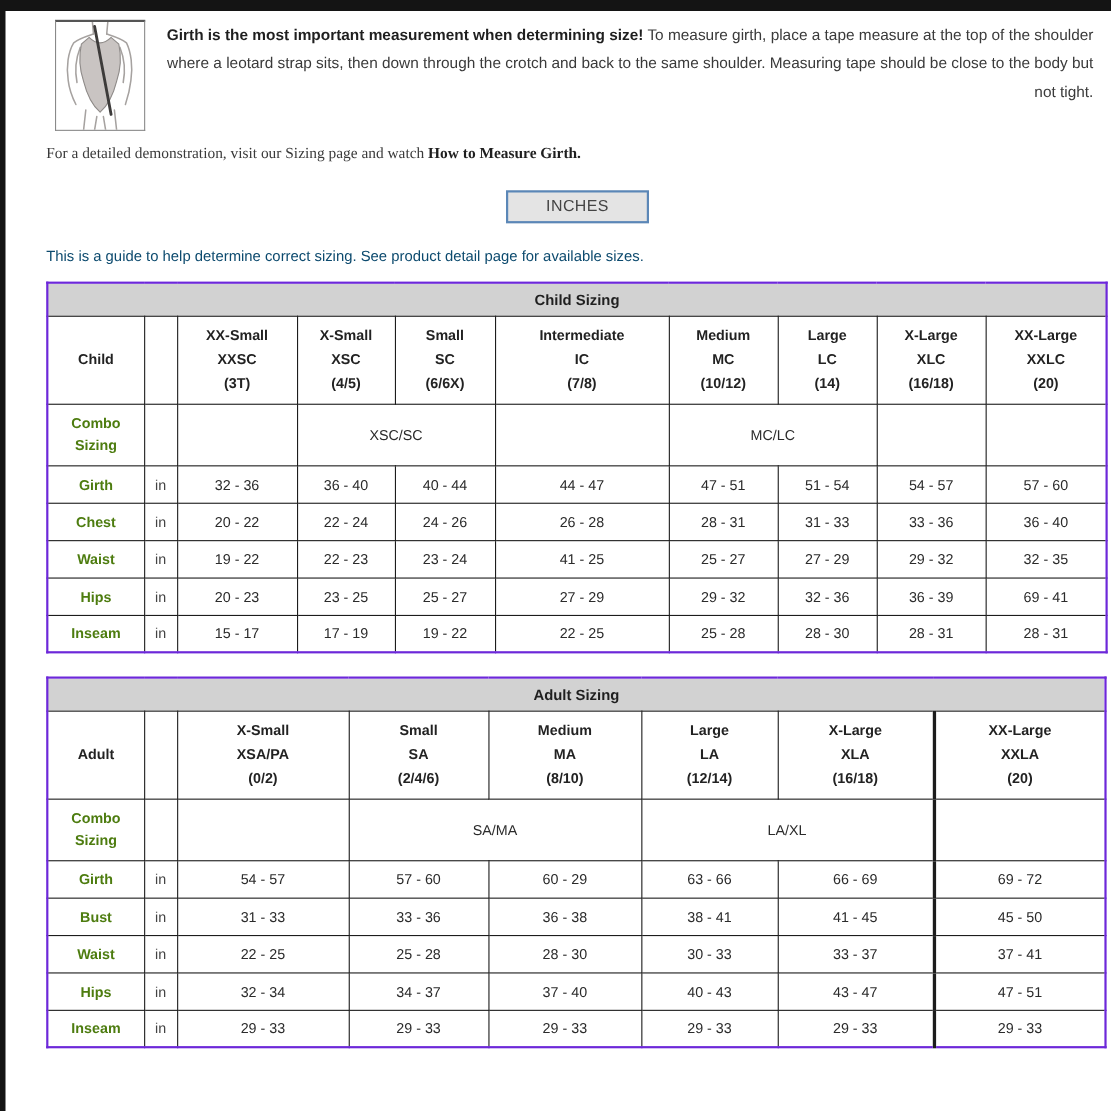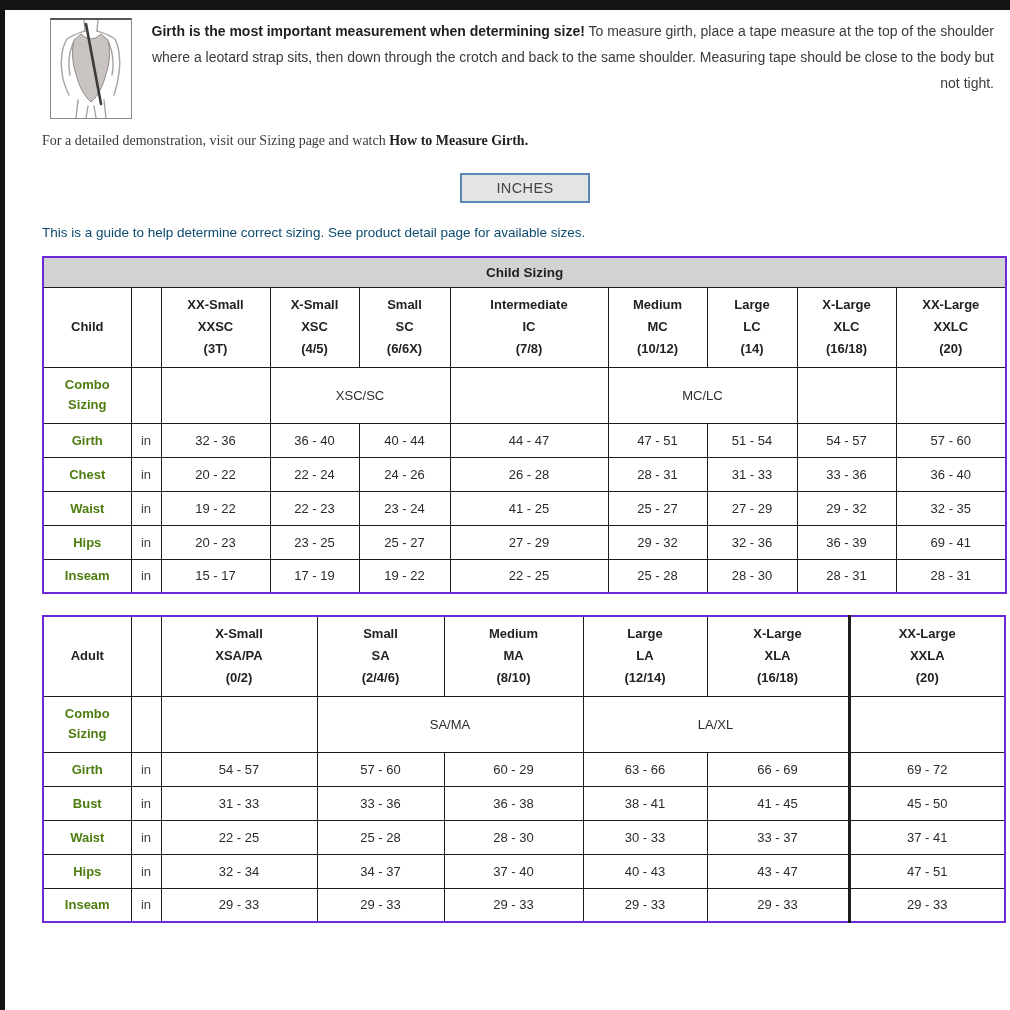--- a/index.html
+++ b/index.html
@@ -200,20 +200,23 @@
           <col style="width:88px">
           <col style="width:30px">
           <col style="width:156px">
           <col style="width:127px">
           <col style="width:139px">
           <col style="width:124px">
           <col style="width:142px">
           <col style="width:156px">
         </colgroup>
         <tbody>
+          <tr class="bar">
+            <td colspan="8">Adult Sizing</td>
+          </tr>
           <tr class="sizes">
             <td class="lbl">Adult</td>
             <td></td>
             <td>X-Small<br>XSA/PA<br>(0/2)</td>
             <td>Small<br>SA<br>(2/4/6)</td>
             <td>Medium<br>MA<br>(8/10)</td>
             <td>Large<br>LA<br>(12/14)</td>
             <td>X-Large<br>XLA<br>(16/18)</td>
             <td class="thick">XX-Large<br>XXLA<br>(20)</td>
           </tr>

